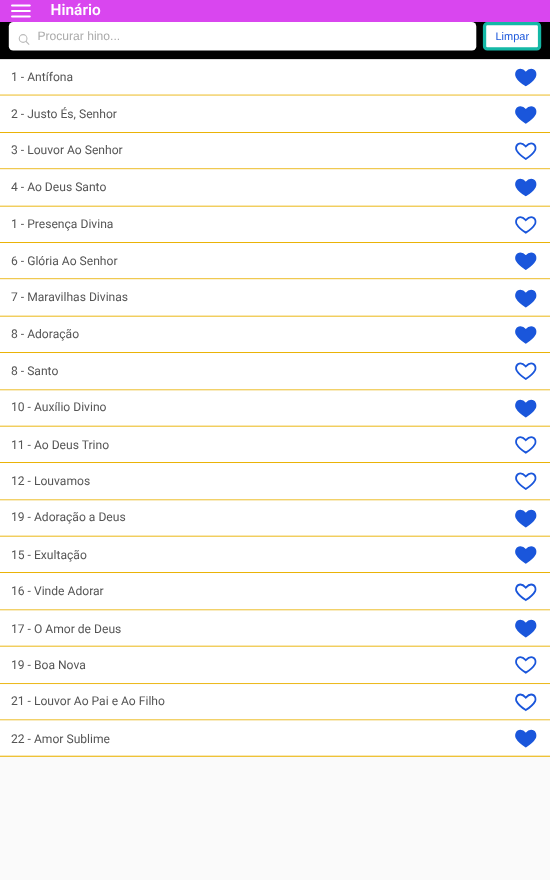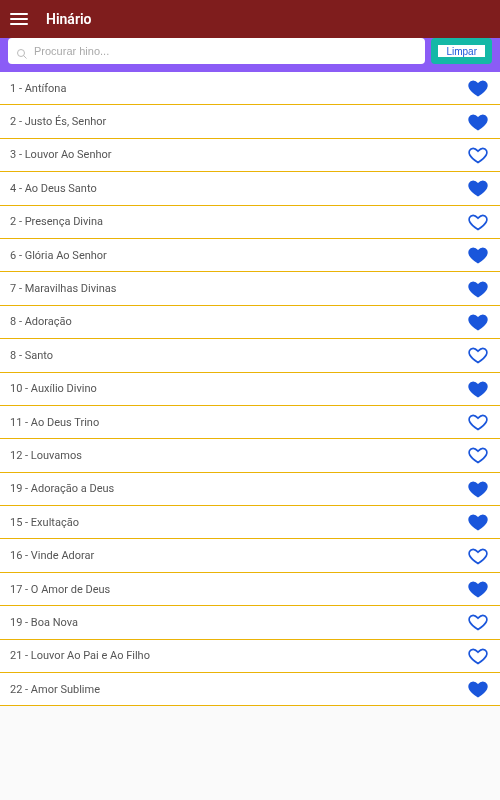--- a/index.html
+++ b/index.html
@@ -1,27 +1,27 @@
 <!DOCTYPE html>
 <html><head>
 <meta charset="utf-8">
 <style>
   * { box-sizing: border-box; margin: 0; padding: 0; }
   html, body { width: 500px; height: 800px; overflow: hidden; font-family: -apple-system, BlinkMacSystemFont, "Segoe UI", Roboto, Arial, sans-serif; background: #fff; }
   .app { width: 500px; height: 800px; display: flex; flex-direction: column; background: #f5f5f5; }
-  .header { background: #7f1d1d; color: #fff; display: flex; align-items: center; padding: 8px 10px; height: 38px; text-align: center; }
+  .header { background: #d946ef; color: #fff; display: flex; align-items: center; padding: 8px 10px; height: 20px; text-align: center; }
   .menu-btn { width: 22px; height: 22px; display: flex; flex-direction: column; justify-content: center; gap: 3px; cursor: pointer; }
   .menu-btn span { display: block; width: 18px; height: 2px; background: #fff; border-radius: 1px; }
   .title { font-size: 14px; font-weight: 600; margin-left: 14px; }
-  .searchbar { background: #8b5cf6; padding: 0 8px 8px 8px; display: flex; gap: 6px; align-items: center; }
+  .searchbar { background: #000000; padding: 0 8px 8px 8px; display: flex; gap: 6px; align-items: center; }
   .search-wrap { flex: 1; position: relative; }
   .search-input { width: 100%; height: 26px; border: none; border-radius: 4px; padding: 0 10px 0 26px; font-size: 11px; color: #555; background: #fff; outline: none; }
   .search-input::placeholder { color: #aaa; }
   .search-icon { position: absolute; left: 8px; top: 50%; transform: translateY(-50%); width: 12px; height: 12px; }
-  .clear-btn { height: 26px; padding: 0 8px; background: #fff; border: 7px solid #14b8a6; color: #1a56db; font-size: 10px; border-radius: 4px; cursor: pointer; }
+  .clear-btn { height: 26px; padding: 0 8px; background: #fff; border: 3px solid #14b8a6; color: #1a56db; font-size: 10px; border-radius: 4px; cursor: pointer; }
   .list { flex: 1; overflow-y: auto; background: #fafafa; }
   .row { display: flex; align-items: center; justify-content: space-between; height: 33.4px; padding: 0 12px 0 10px; border-bottom: 1px solid #eab308; background: #fff; cursor: pointer; }
   .row-label { font-size: 11px; color: #555; }
   .heart { width: 20px; height: 20px; cursor: pointer; flex-shrink: 0; }
   .heart svg { width: 100%; height: 100%; display: block; }
   .heart-filled path { fill: #1a56db; stroke: #1a56db; }
   .heart-outline path { fill: none; stroke: #1a56db; }
 </style>
 </head>
 <body>
@@ -77,21 +77,21 @@
       </div>
       <div class="row">
         <span class="row-label">4 - Ao Deus Santo</span>
         <span class="heart heart-filled">
           <svg viewBox="0 0 24 24" stroke-width="2">
             <path d="M12 21s-7.5-4.6-10-9.3C.4 8.3 2.2 4 6.2 4c2.4 0 3.9 1.4 5.8 3.4C13.9 5.4 15.4 4 17.8 4c4 0 5.8 4.3 4.2 7.7C19.5 16.4 12 21 12 21z"></path>
           </svg>
         </span>
       </div>
       <div class="row">
-        <span class="row-label">2 - Presença Divina</span>
+        <span class="row-label">1 - Presença Divina</span>
         <span class="heart heart-outline">
           <svg viewBox="0 0 24 24" stroke-width="2">
             <path d="M12 21s-7.5-4.6-10-9.3C.4 8.3 2.2 4 6.2 4c2.4 0 3.9 1.4 5.8 3.4C13.9 5.4 15.4 4 17.8 4c4 0 5.8 4.3 4.2 7.7C19.5 16.4 12 21 12 21z"></path>
           </svg>
         </span>
       </div>
       <div class="row">
         <span class="row-label">6 - Glória Ao Senhor</span>
         <span class="heart heart-filled">
           <svg viewBox="0 0 24 24" stroke-width="2">

